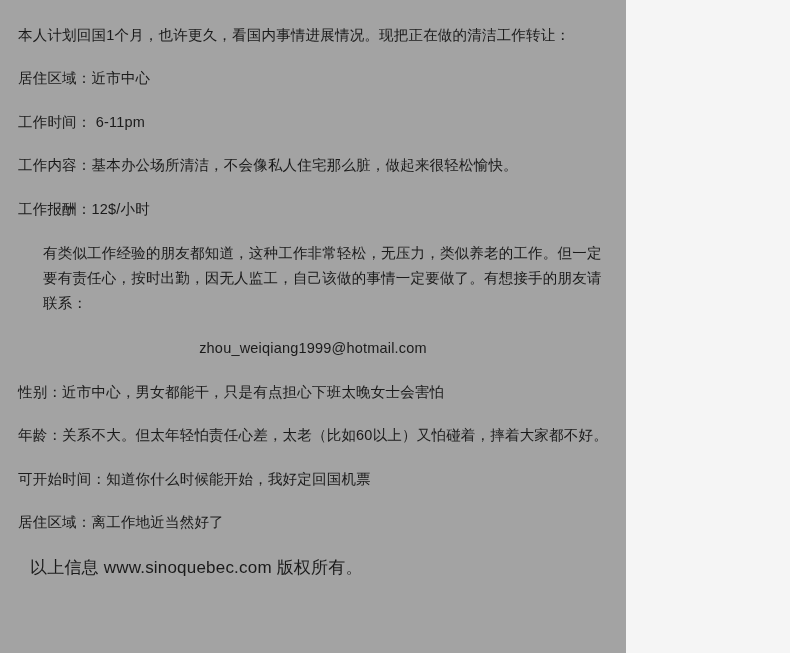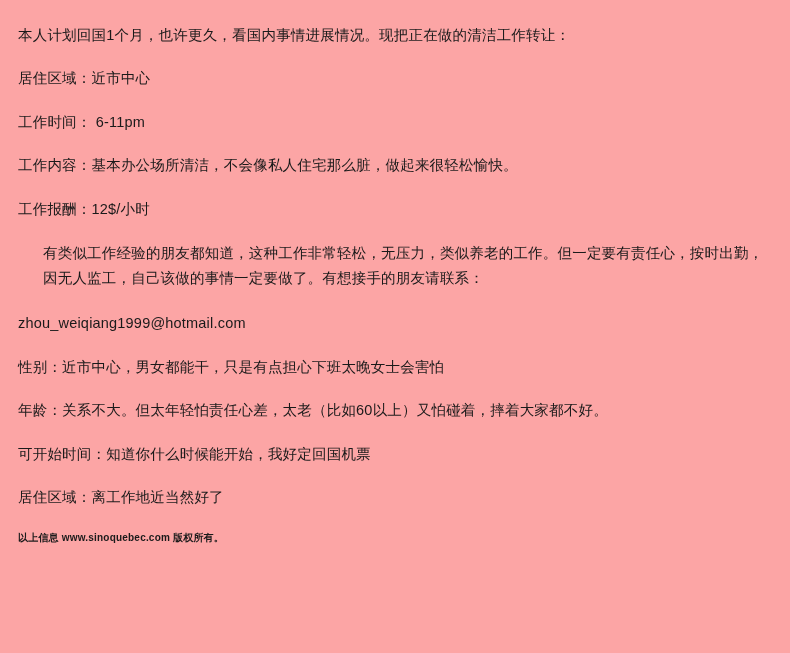--- a/index.html
+++ b/index.html
@@ -8,52 +8,52 @@
   }
   body {
     width: 790px;
     height: 653px;
     background: #f5f5f5;
     font-family: "Liberation Sans", "DejaVu Sans", sans-serif;
     color: #1a1a1a;
     overflow: hidden;
   }
   .page {
-    width: 790px;
+    width: 626px;
     height: 653px;
     box-sizing: border-box;
     padding: 24px 18px 21px 18px;
-    background: #fca5a5;
+    background: #a3a3a3;
   }
   .para {
     font-size: 14.5px;
     line-height: 1.55;
     margin: 0 0 21px 0;
     letter-spacing: 0.2px;
     color: #1a1a1a;
     text-align: left;
   }
   .para.block {
     line-height: 1.72;
     margin-left: 25px;
   }
   .email {
     font-size: 14.5px;
     line-height: 1.55;
     margin: 0 0 21px 0;
     color: #1a1a1a;
     letter-spacing: 0.2px;
+    text-align: center;
   }
   .footer {
-    font-size: 10px;
+    font-size: 17px;
     line-height: 1.55;
-    margin: 0;
+    margin: 12px;
     color: #1a1a1a;
     letter-spacing: 0.2px;
-    font-weight: bold;
   }
 </style>
 </head>
 <body>
 
 <div class="page">
 
   <p class="para">本人计划回国1个月，也许更久，看国内事情进展情况。现把正在做的清洁工作转让：</p>
 
   <p class="para">居住区域：近市中心</p>

